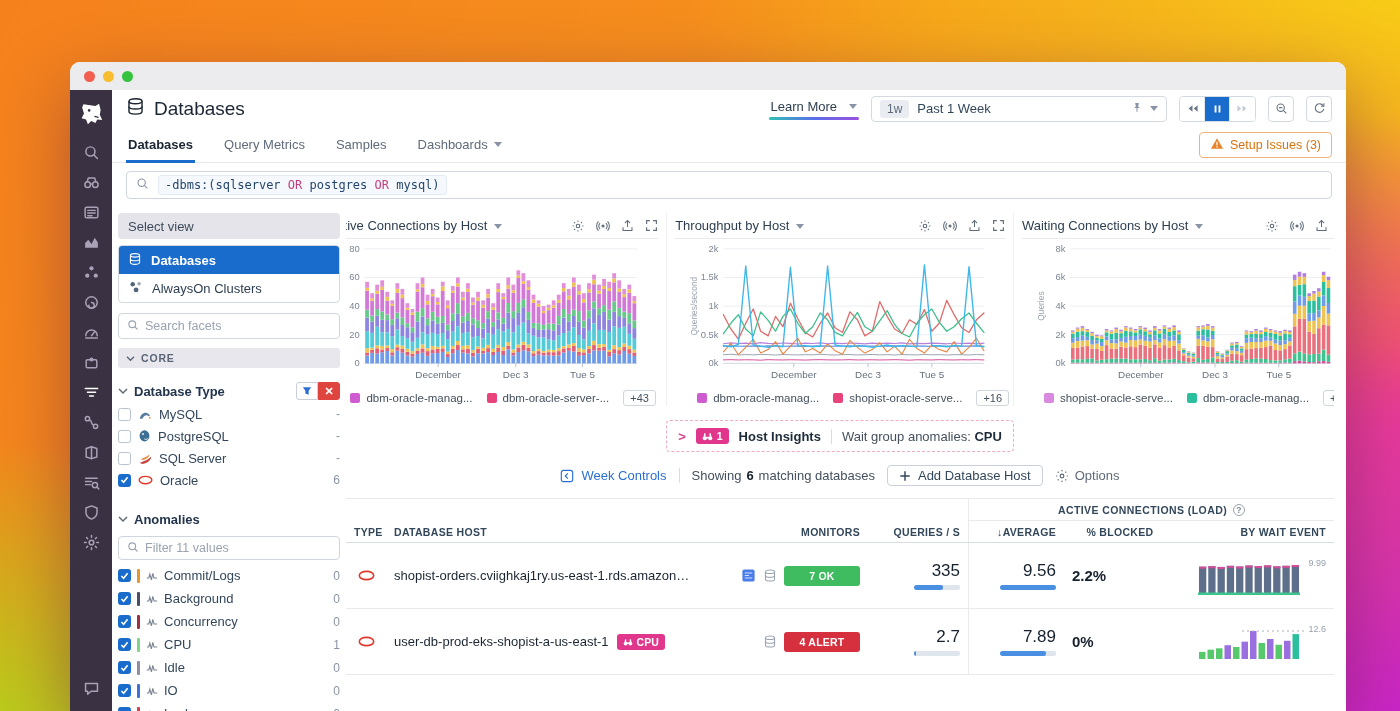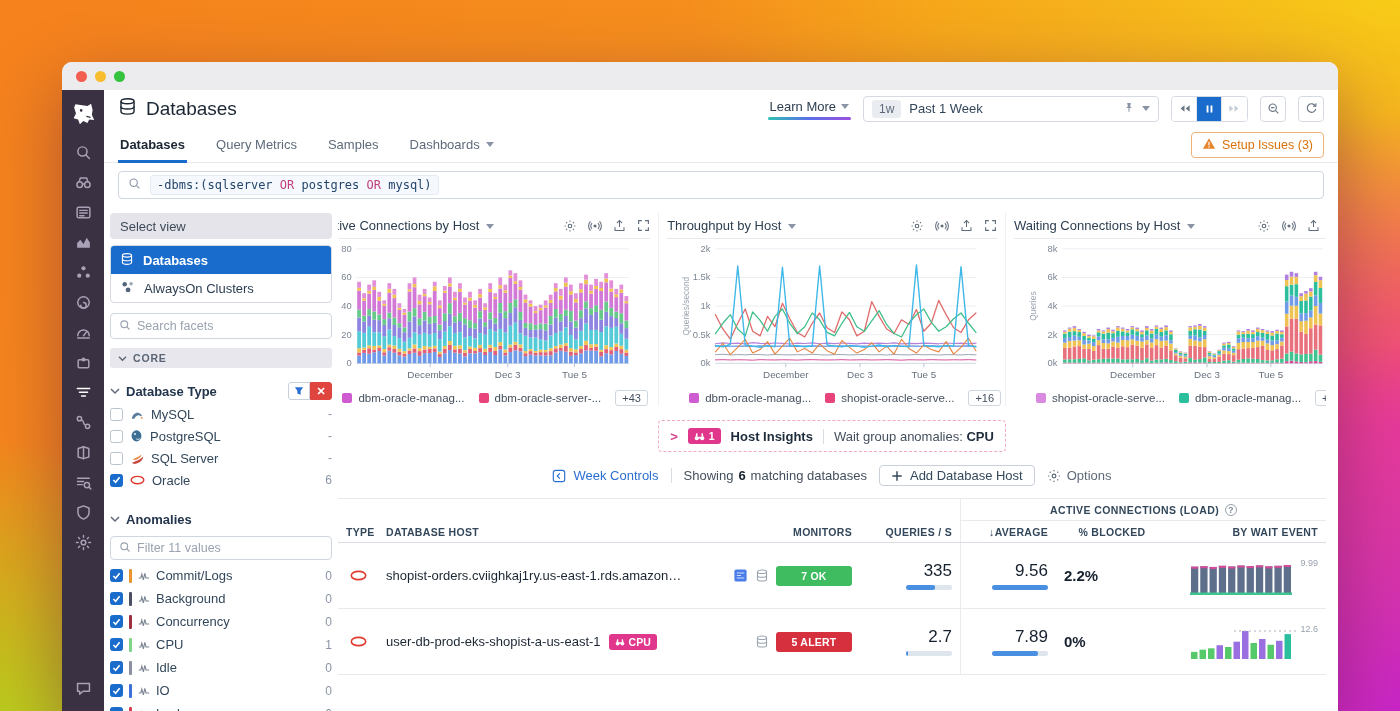--- a/index.html
+++ b/index.html
@@ -5,38 +5,38 @@
   *{box-sizing:border-box;margin:0;padding:0;}
   html,body{width:1400px;height:711px;overflow:hidden;}
   body{font-family:"Liberation Sans",sans-serif;-webkit-font-smoothing:antialiased;}
   .bg{width:1400px;height:711px;position:relative;
     background:
       radial-gradient(95% 110% at 108% 108%, #c013e8 0%, rgba(192,19,232,0) 55%),
       radial-gradient(70% 80% at 103% 60%, #ef3f8e 0%, rgba(239,63,142,0) 55%),
       radial-gradient(75% 85% at -6% 108%, #aade1c 0%, rgba(170,222,28,0) 55%),
       radial-gradient(90% 100% at 103% -5%, #f8d414 0%, rgba(248,212,20,0) 60%),
       linear-gradient(115deg, #f5811d 0%, #f5921d 55%, #ef6f3f 100%);}
-  .window{position:absolute;left:62px;top:62px;width:1276px;height:649px;border-radius:10px 10px 0 0;
+  .window{position:absolute;left:70px;top:62px;width:1276px;height:649px;border-radius:10px 10px 0 0;
     box-shadow:0 24px 70px rgba(60,0,80,.38);overflow:hidden;background:#fff;display:flex;flex-direction:column;}
   .titlebar{height:28px;background:#ececee;display:flex;align-items:center;gap:8px;padding-left:14px;flex:none;}
   .dot{width:11px;height:11px;border-radius:50%;}
   .dot.r{background:#f35e50;}.dot.y{background:#f8bd2e;}.dot.g{background:#35c33f;}
   .win-body{flex:1;display:flex;min-height:0;}
   
   .rail{width:42px;background:#3a3142;display:flex;flex-direction:column;align-items:center;flex:none;padding-bottom:8px;}
   .rail-logo{margin:9px 0 10px;width:28px;height:28px;display:flex;align-items:center;justify-content:center;}
   .rail-icon{width:42px;height:30px;display:flex;align-items:center;justify-content:center;color:#a9a1b5;cursor:pointer;}
   .rail-icon.active{color:#ffffff;}
   .rail-icon.bottom{margin-top:auto;}
   .content{flex:1;display:flex;flex-direction:column;min-width:0;background:#fff;}
   
   .app-header{height:37px;display:flex;align-items:center;padding:0 14px;gap:10px;flex:none;}
   .page-title{display:flex;align-items:center;gap:9px;font-size:19px;color:#1b2633;font-weight:400;}
   .hdr-right{margin-left:auto;display:flex;align-items:center;gap:12px;}
-  .learn-more{font-size:13px;color:#2c3e50;display:flex;align-items:center;gap:5px;position:relative;padding:2px 2px 6px;cursor:pointer;}
+  .learn-more{font-size:13px;color:#2c3e50;display:flex;align-items:center;gap:12px;position:relative;padding:2px 2px 6px;cursor:pointer;}
   .learn-more::after{content:"";position:absolute;left:0;right:0;bottom:0;height:3px;border-radius:2px;
     background:linear-gradient(90deg,#2fc0b4,#5a6fe8,#9b4fe0);}
   .caret{width:0;height:0;border-left:4px solid transparent;border-right:4px solid transparent;border-top:5px solid #8a94a6;display:inline-block;}
   .time-picker{width:296px;height:26px;border:1px solid #d5dae2;border-radius:4px;display:flex;align-items:center;padding:0 8px;gap:8px;font-size:13px;color:#33475b;background:#fff;cursor:pointer;}
   .time-chip{background:#e9edf2;border-radius:3px;padding:2px 7px;font-size:12px;color:#5f6b7a;}
   .tp-right{margin-left:auto;display:flex;align-items:center;gap:7px;color:#8a94a6;}
   .nav-group{display:flex;border:1px solid #d5dae2;border-radius:4px;overflow:hidden;height:26px;background:#fff;}
   .nav-btn{width:25px;display:flex;align-items:center;justify-content:center;color:#6b7684;border-right:1px solid #e3e7ec;cursor:pointer;background:#fff;}
   .nav-btn:last-child{border-right:0;}
   .nav-btn.primary{background:#1a6ccc;color:#fff;}
@@ -1817,21 +1817,21 @@
                       </span>
                     </div>
                     <div class="td mon-cell">
                       <span style="display: flex;">
                         <svg width="14" height="15" viewBox="0 0 16 16" fill="none" stroke="#9aa3b0" stroke-width="1.2">
                           <ellipse cx="8" cy="3.6" rx="5.2" ry="2"></ellipse>
                           <path d="M2.8 3.6 v8.6 c0 1.1 2.3 2.1 5.2 2.1 s5.2-1 5.2-2.1 v-8.6"></path>
                           <path d="M2.8 7.9 c0 1.1 2.3 2.1 5.2 2.1 s5.2-1 5.2-2.1"></path>
                         </svg>
                       </span>
-                      <span class="status-badge" style="background: rgb(214, 48, 63);">5 ALERT</span>
+                      <span class="status-badge" style="background: rgb(214, 48, 63);">4 ALERT</span>
                     </div>
                     <div class="td" style="display: flex; justify-content: flex-end;">
                       <div class="num-cell">
                         <span class="big-num">2.7</span>
                         <div class="bar-track" style="width: 46px;">
                           <div class="bar-fill" style="width: 5%;"></div>
                         </div>
                       </div>
                     </div>
                     <div class="td gline" style="display: flex; justify-content: flex-end;">

